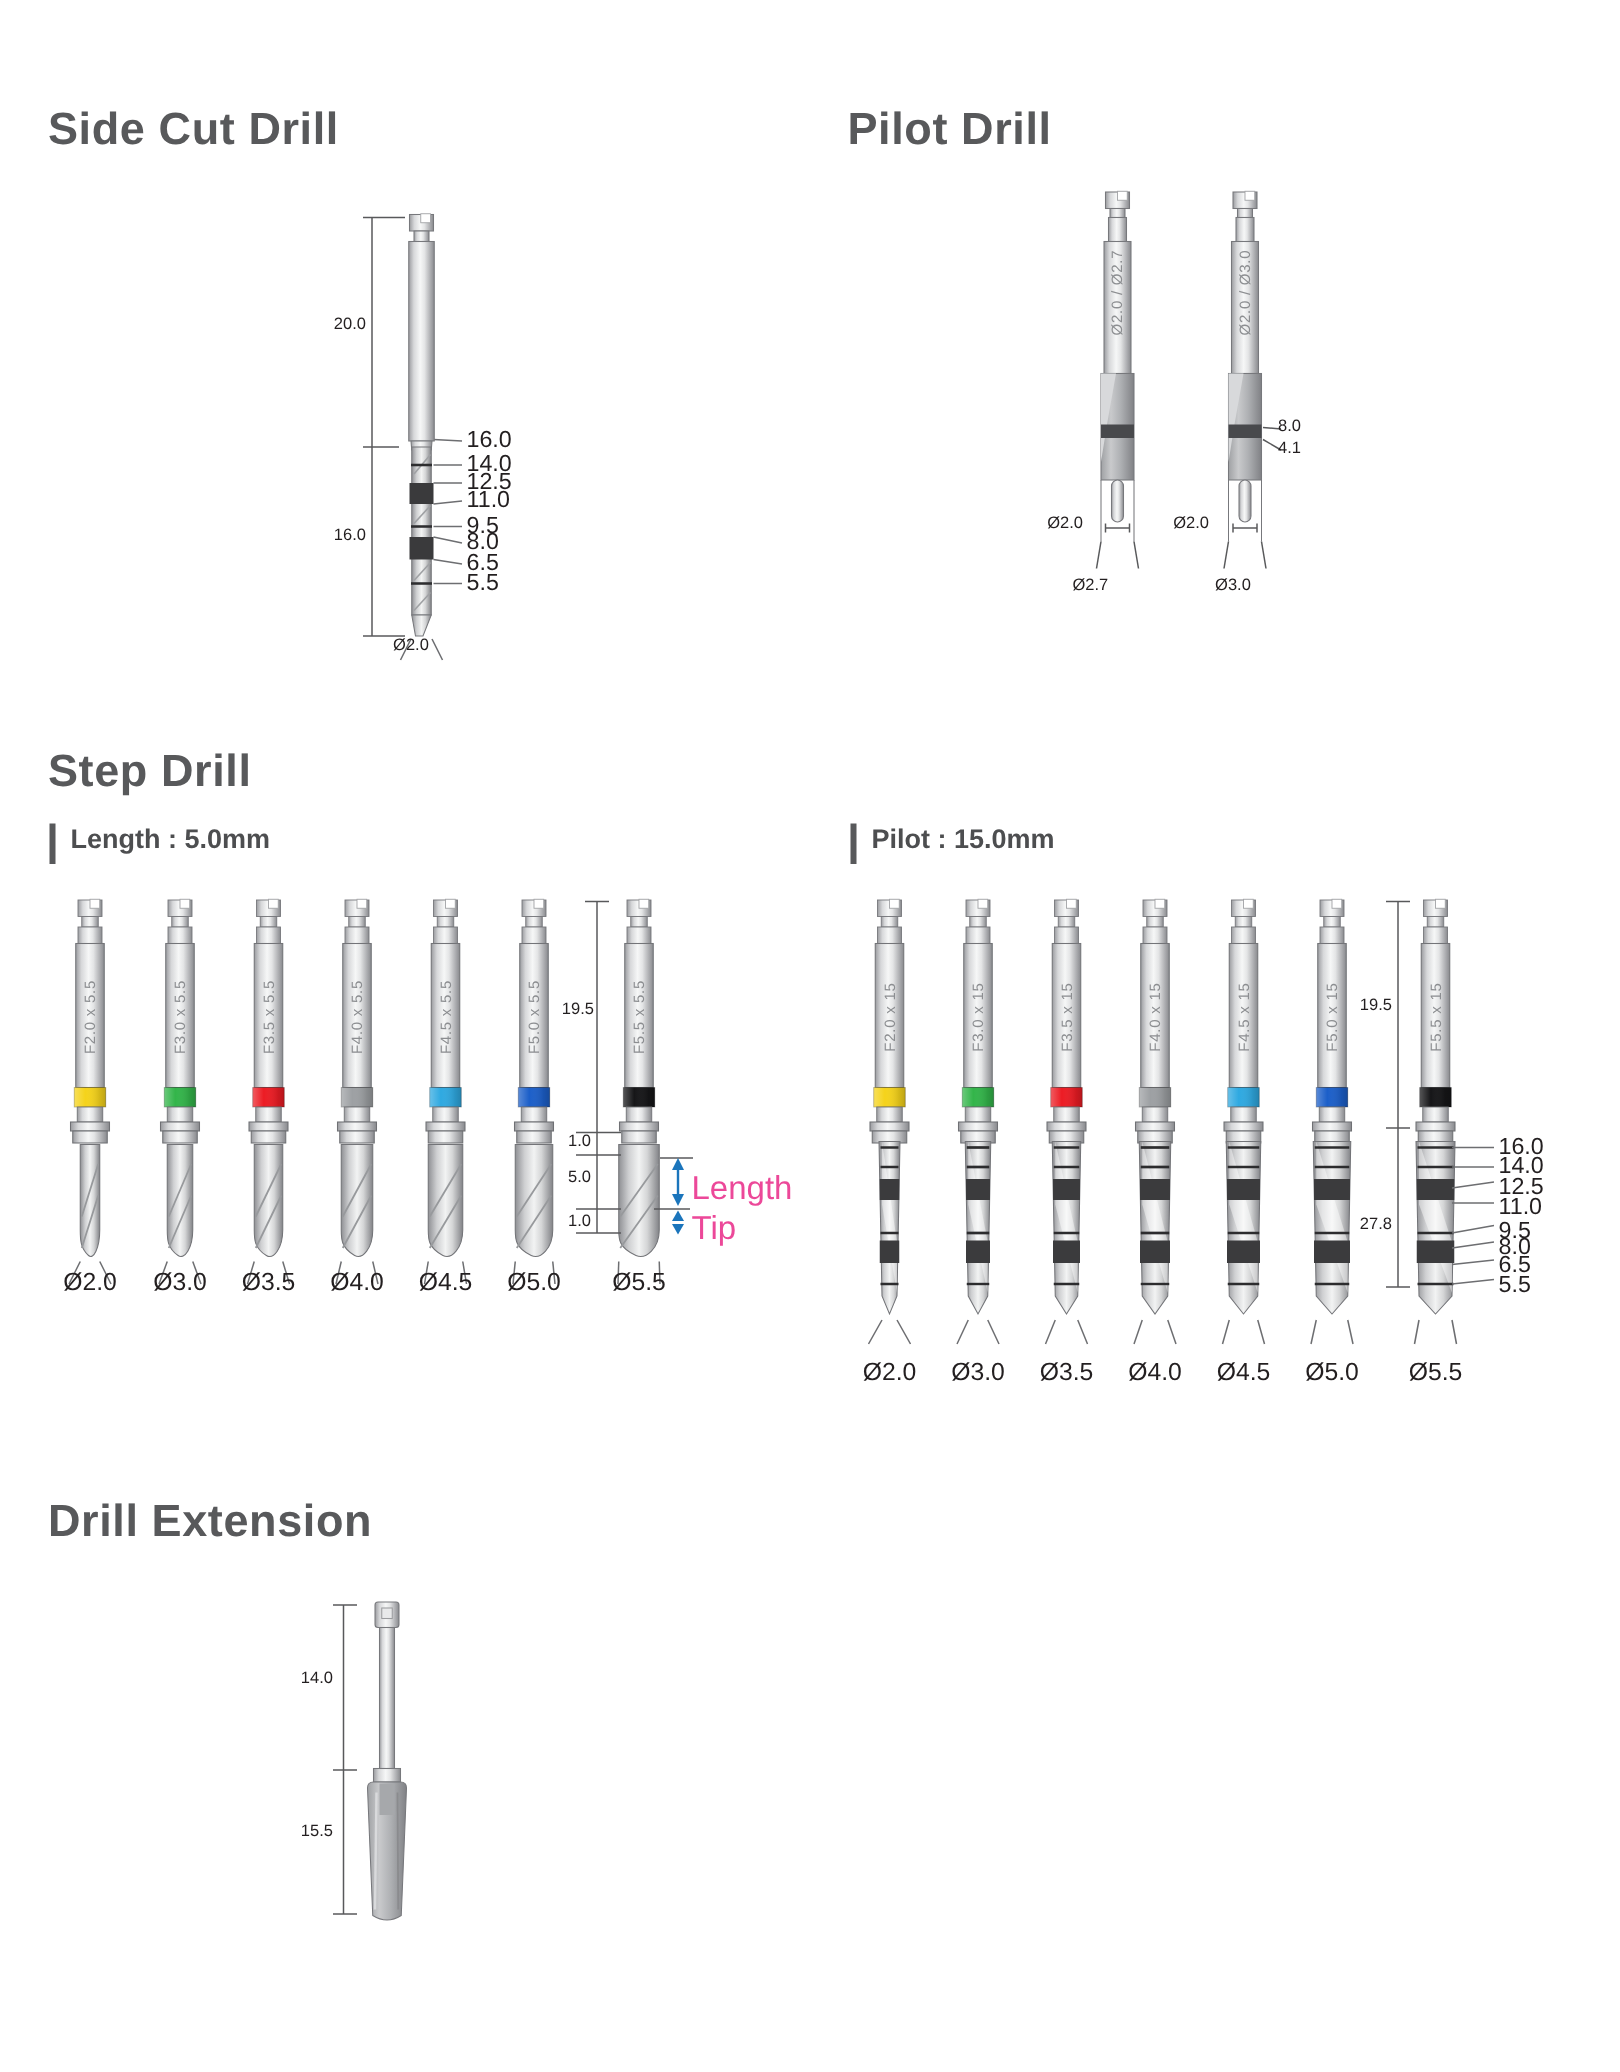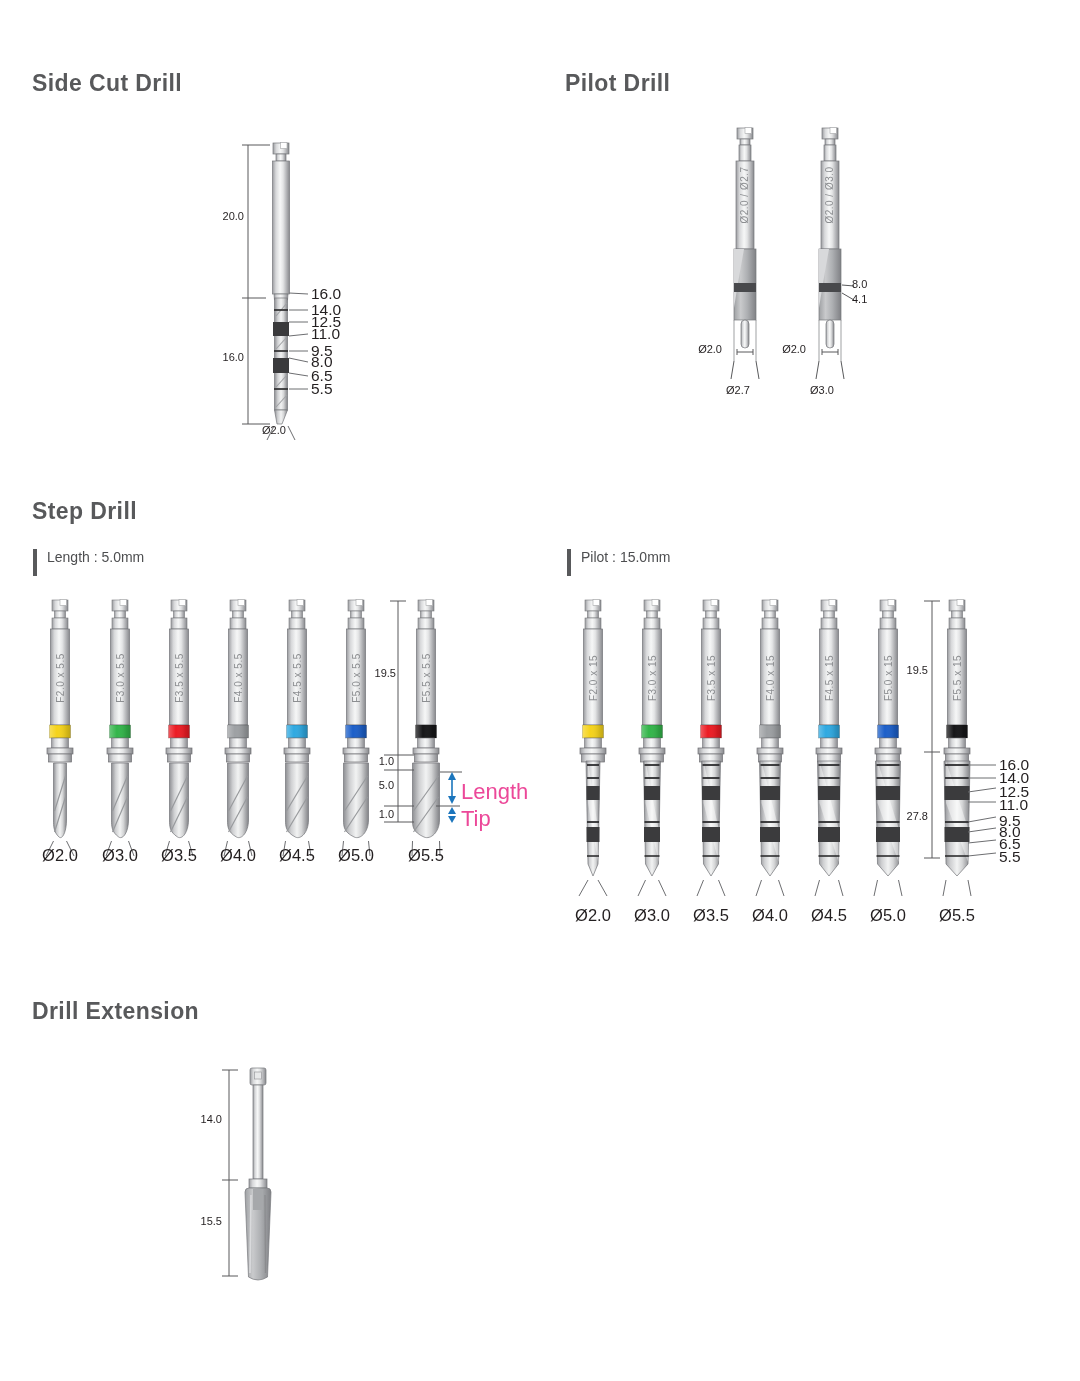--- a/index.html
+++ b/index.html
@@ -1,20 +1,20 @@
 <!DOCTYPE html>
 <html><head>
 <meta charset="utf-8">
 <style>
   html,body{margin:0;padding:0;background:#fff;}
   .canvas{position:relative;width:1080px;height:1381px;background:#fff;overflow:hidden;
           font-family:"Liberation Sans",sans-serif;color:#231f20;}
   .abs{position:absolute;}
-  .h1{position:absolute;font-size:23px;font-weight:bold;color:#58595b;letter-spacing:.4px;white-space:nowrap;}
-  .sub{position:absolute;font-size:14px;font-weight:normal;color:#4d4e50;white-space:nowrap;text-align:right;}
+  .h1{position:absolute;font-size:30px;font-weight:bold;color:#58595b;letter-spacing:.4px;white-space:nowrap;}
+  .sub{position:absolute;font-size:18px;font-weight:bold;color:#4d4e50;white-space:nowrap;text-align:right;}
   .bar{position:absolute;width:4px;height:27px;background:#58595b;}
   .dim{position:absolute;font-size:11px;color:#231f20;white-space:nowrap;}
   .dim.r{text-align:right;}
   .dm{position:absolute;font-size:15.5px;color:#231f20;white-space:nowrap;}
   .dia{position:absolute;left:0;width:60px;text-align:center;font-size:16.5px;color:#231f20;white-space:nowrap;}
   .blue{position:absolute;font-size:22px;color:#ec4899;white-space:nowrap;}
   svg text{font-family:"Liberation Sans",sans-serif;}
   .drill{position:absolute;}
 </style>
 </head>
@@ -157,21 +157,21 @@
         <line x1="106" y1="241" x2="109" y2="259"></line>
       <line x1="169" y1="241" x2="166" y2="259"></line>
         <line x1="191" y1="241" x2="194" y2="259"></line>
     </g>
   </svg>
 
   <div class="dim" style="left:852px;top:278px">8.0</div>
   <div class="dim" style="left:852px;top:293px">4.1</div>
   <div class="dim r" style="left:682px;top:343px;width:40px">Ø2.0</div>
   <div class="dim r" style="left:766px;top:343px;width:40px">Ø2.0</div>
-  <div class="dim" style="left:715px;top:384px;width:46px;text-align:center">Ø2.7</div>
+  <div class="dim" style="left:715px;top:384px;width:46px;">Ø2.7</div>
   <div class="dim" style="left:799px;top:384px;width:46px;text-align:center">Ø3.0</div>
 
   <div class="h1" style="left:32px;top:498px">Step Drill</div>
 
   <div class="bar" style="left:33px;top:549px"></div>
   <div class="sub" style="left:47px;top:549px">Length : 5.0mm</div>
   <div class="bar" style="left:567px;top:549px"></div>
   <div class="sub" style="left:581px;top:549px">Pilot : 15.0mm</div>
 
   <div id="group-5mm" class="abs" style="left:0;top:0">

